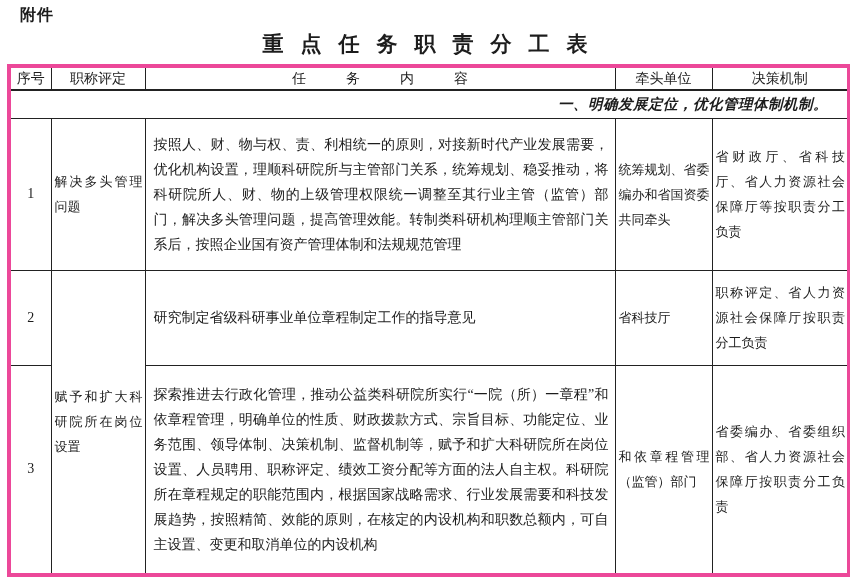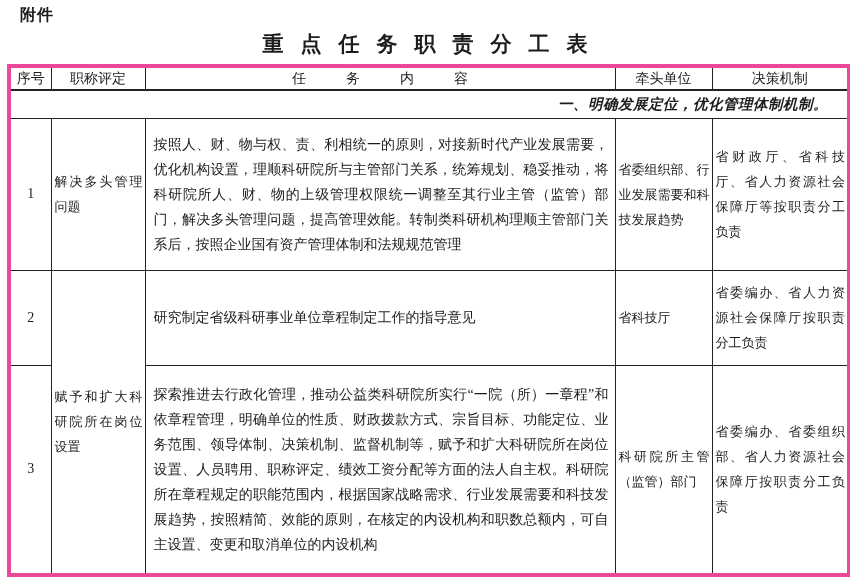--- a/index.html
+++ b/index.html
@@ -100,30 +100,30 @@
     </tr>
   </thead>
   <tbody>
     <tr class="section-row">
       <td colspan="5">一、明确发展定位，优化管理体制机制。</td>
     </tr>
     <tr class="row-1">
       <td class="no-cell">1</td>
       <td class="narrow-cell">解决多头管理问题</td>
       <td class="content-cell">按照人、财、物与权、责、利相统一的原则，对接新时代产业发展需要，优化机构设置，理顺科研院所与主管部门关系，统筹规划、稳妥推动，将科研院所人、财、物的上级管理权限统一调整至其行业主管（监管）部门，解决多头管理问题，提高管理效能。转制类科研机构理顺主管部门关系后，按照企业国有资产管理体制和法规规范管理</td>
-      <td class="narrow-cell">省委组织部、行业发展需要和科技发展趋势</td>
+      <td class="narrow-cell">统筹规划、省委编办和省国资委共同牵头</td>
       <td class="narrow-cell">省财政厅、省科技厅、省人力资源社会保障厅等按职责分工负责</td>
     </tr>
     <tr class="row-2">
       <td class="no-cell">2</td>
       <td class="narrow-cell" rowspan="2">赋予和扩大科研院所在岗位设置</td>
       <td class="content-cell">研究制定省级科研事业单位章程制定工作的指导意见</td>
       <td class="narrow-cell">省科技厅</td>
-      <td class="narrow-cell">省委编办、省人力资源社会保障厅按职责分工负责</td>
+      <td class="narrow-cell">职称评定、省人力资源社会保障厅按职责分工负责</td>
     </tr>
     <tr class="row-3">
       <td class="no-cell">3</td>
       <td class="content-cell">探索推进去行政化管理，推动公益类科研院所实行“一院（所）一章程”和依章程管理，明确单位的性质、财政拨款方式、宗旨目标、功能定位、业务范围、领导体制、决策机制、监督机制等，赋予和扩大科研院所在岗位设置、人员聘用、职称评定、绩效工资分配等方面的法人自主权。科研院所在章程规定的职能范围内，根据国家战略需求、行业发展需要和科技发展趋势，按照精简、效能的原则，在核定的内设机构和职数总额内，可自主设置、变更和取消单位的内设机构</td>
-      <td class="narrow-cell">科研院所主管（监管）部门</td>
+      <td class="narrow-cell">和依章程管理（监管）部门</td>
       <td class="narrow-cell">省委编办、省委组织部、省人力资源社会保障厅按职责分工负责</td>
     </tr>
   </tbody>
 </table>
 
 </body></html>

